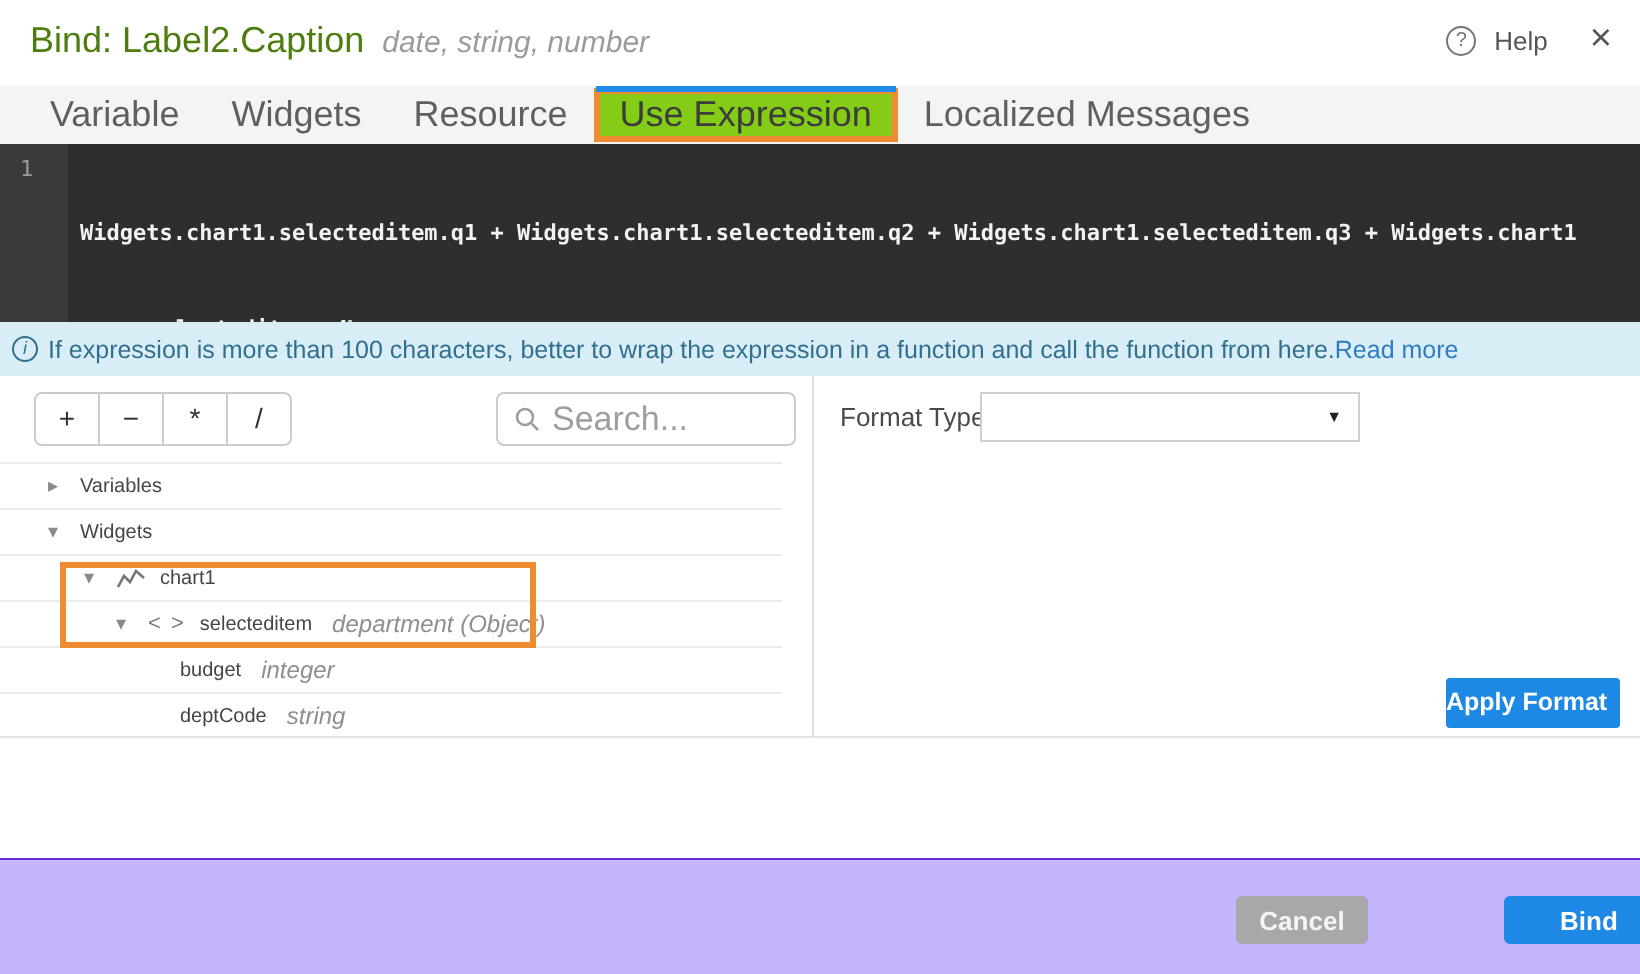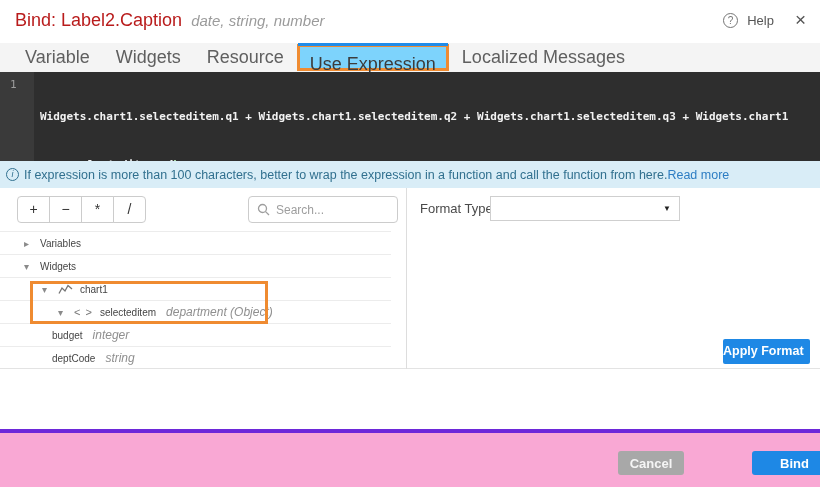--- a/index.html
+++ b/index.html
@@ -3,34 +3,34 @@
 <meta charset="utf-8">
 <style>
   * { margin:0; padding:0; box-sizing:border-box; }
   html,body { background:#fff; }
   body { font-family:"Liberation Sans", sans-serif; }
   .dialog { position:relative; width:820px; height:487px; background:#fff; overflow:hidden; }
 
   
   .header { position:absolute; left:0; top:0; width:820px; height:43px; background:#fff; }
   .title-wrap { position:absolute; left:15px; top:10px; white-space:nowrap; }
-  .title { font-size:18px; color:#b91c1c; }
+  .title { font-size:18px; color:#4d7c0f; }
   .subtitle { font-size:15px; color:#9b9b9b; font-style:italic; margin-left:9px;text-align:right; }
   .header-right { position:absolute; right:14px; top:11px; display:flex; align-items:center; gap:9px; }
   .help-circle { display:inline-block; width:15px; height:15px; border:1px solid #757575; border-radius:50%;
                  font-size:10px; line-height:13px; text-align:center; color:#757575; }
   .help-label { font-size:13px; color:#555; }
   .close-x { font-size:19px; color:#555; line-height:18px; margin-left:12px; cursor:default; }
 
   
   .tabbar { position:absolute; left:0; top:43px; width:820px; height:29px; background:#f4f4f4;
             display:flex; align-items:stretch; padding-left:12px; }
   .tab { font-size:18px; color:#5f5f5f; line-height:29px; padding:0 13px; white-space:nowrap; }
-  .tab.active { position:relative; background:#7dd3fc; border:3px solid #ef8b31; height:27px;
-                margin-top:1px; line-height:21px; padding:7px 10px; color:#3c3c3c; }
+  .tab.active { position:relative; background:#84cc16; border:3px solid #ef8b31; height:27px;
+                margin-top:1px; line-height:21px; padding:0 10px; color:#3c3c3c; }
   .tab.active::before { content:""; position:absolute; left:-2px; right:-2px; top:-4px; height:3px; background:#1f8ce9; }
 
   
   .editor { position:absolute; left:0; top:72px; width:820px; height:89px; background:#2e2e2e; }
   .gutter { position:absolute; left:0; top:0; width:34px; height:89px; background:#3a3a3a; }
   .line-no { position:absolute; left:10px; top:6px; font-family:"DejaVu Sans Mono", monospace;
              font-size:11px; color:#9c9c9c; }
   .code { position:absolute; left:40px; top:5px; font-family:"DejaVu Sans Mono", monospace;
           font-size:11px; font-weight:bold; color:#f2f2f2; line-height:16px; white-space:pre; }
   .code-line2 { margin-left:28px; }
@@ -52,51 +52,51 @@
   .op-group { position:absolute; left:17px; top:8px; display:flex; }
   .op-btn { width:33px; height:27px; border:1px solid #ccc; background:#fff; font-size:14px; color:#333;
             text-align:center; line-height:25px; margin-left:-1px; }
   .op-btn:first-child { border-radius:4px 0 0 4px; margin-left:0; }
   .op-btn:last-child { border-radius:0 4px 4px 0; }
 
   
   .search-box { position:absolute; left:248px; top:8px; width:150px; height:27px; border:1px solid #ccc;
                 border-radius:4px; background:#fff; display:flex; align-items:center; padding:0 8px; }
   .search-box svg { flex:0 0 auto; margin-right:6px; }
-  .search-input { border:none; outline:none; width:100%; font-size:12px; color:#444; background:transparent;
+  .search-input { border:none; outline:none; width:100%; font-size:17px; color:#444; background:transparent;
                   font-family:"Liberation Sans", sans-serif; }
   .search-input::placeholder { color:#9e9e9e; }
 
   
   .tree { position:absolute; left:0; top:43px; width:391px; }
   .trow { display:flex; align-items:center; height:23px; border-top:1px solid #ececec; }
   .caret { width:16px; font-size:10px; color:#8a8a8a; flex:0 0 auto; }
   .ticon { color:#757575; margin-right:7px; flex:0 0 auto; display:inline-flex; align-items:center; }
   .ticon.code-glyph { font-size:11px; letter-spacing:1px; }
   .tlabel { font-size:10px; color:#454545; }
   .ttype { font-size:12px; color:#8f8f8f; font-style:italic; margin-left:10px; }
   .indent-0 { padding-left:24px; }
   .indent-1 { padding-left:42px; }
   .indent-2 { padding-left:58px; }
-  .indent-3 { padding-left:52px; }
+  .indent-3 { padding-left:90px; }
 
   .tree-annotation { position:absolute; left:30px; top:93px; width:238px; height:43px;
                      border:3px solid #ef8b31; pointer-events:none; z-index:5; }
 
   
   .format-label { position:absolute; left:12px; top:13px; font-size:13px; color:#4a4a4a; }
   .format-select { position:absolute; left:82px; top:8px; width:190px; height:25px; border:1px solid #cfcfcf;
                    background:#fff; display:flex; align-items:center; justify-content:flex-end; padding-right:8px; }
   .select-caret { font-size:8px; color:#222; }
   .apply-btn { position:absolute; left:315px; top:151px; width:87px; height:25px; background:#1e88e5;
                color:#fff; font-size:12.5px; font-weight:bold; border:none; border-radius:2px;
                text-align:left; line-height:25px; }
 
   
-  .footer { position:absolute; left:0; top:429px; width:820px; height:58px; border-top:4px solid #6d28d9; background:#f9a8d4; }
+  .footer { position:absolute; left:0; top:429px; width:820px; height:58px; border-top:1px solid #6d28d9; background:#c4b5fd; }
   .btn { position:absolute; top:18px; height:24px; border:none; border-radius:3px; font-size:13px;
          font-weight:bold; font-family:"Liberation Sans", sans-serif; text-align:center; }
   .cancel-btn { left:618px; width:66px; background:#a8a8a8; color:#f5f5f5; }
   .bind-btn { left:752px; width:85px; background:#1e88e5; color:#fff; }
 </style>
 </head>
 <body>
 
 <div class="dialog">
 

